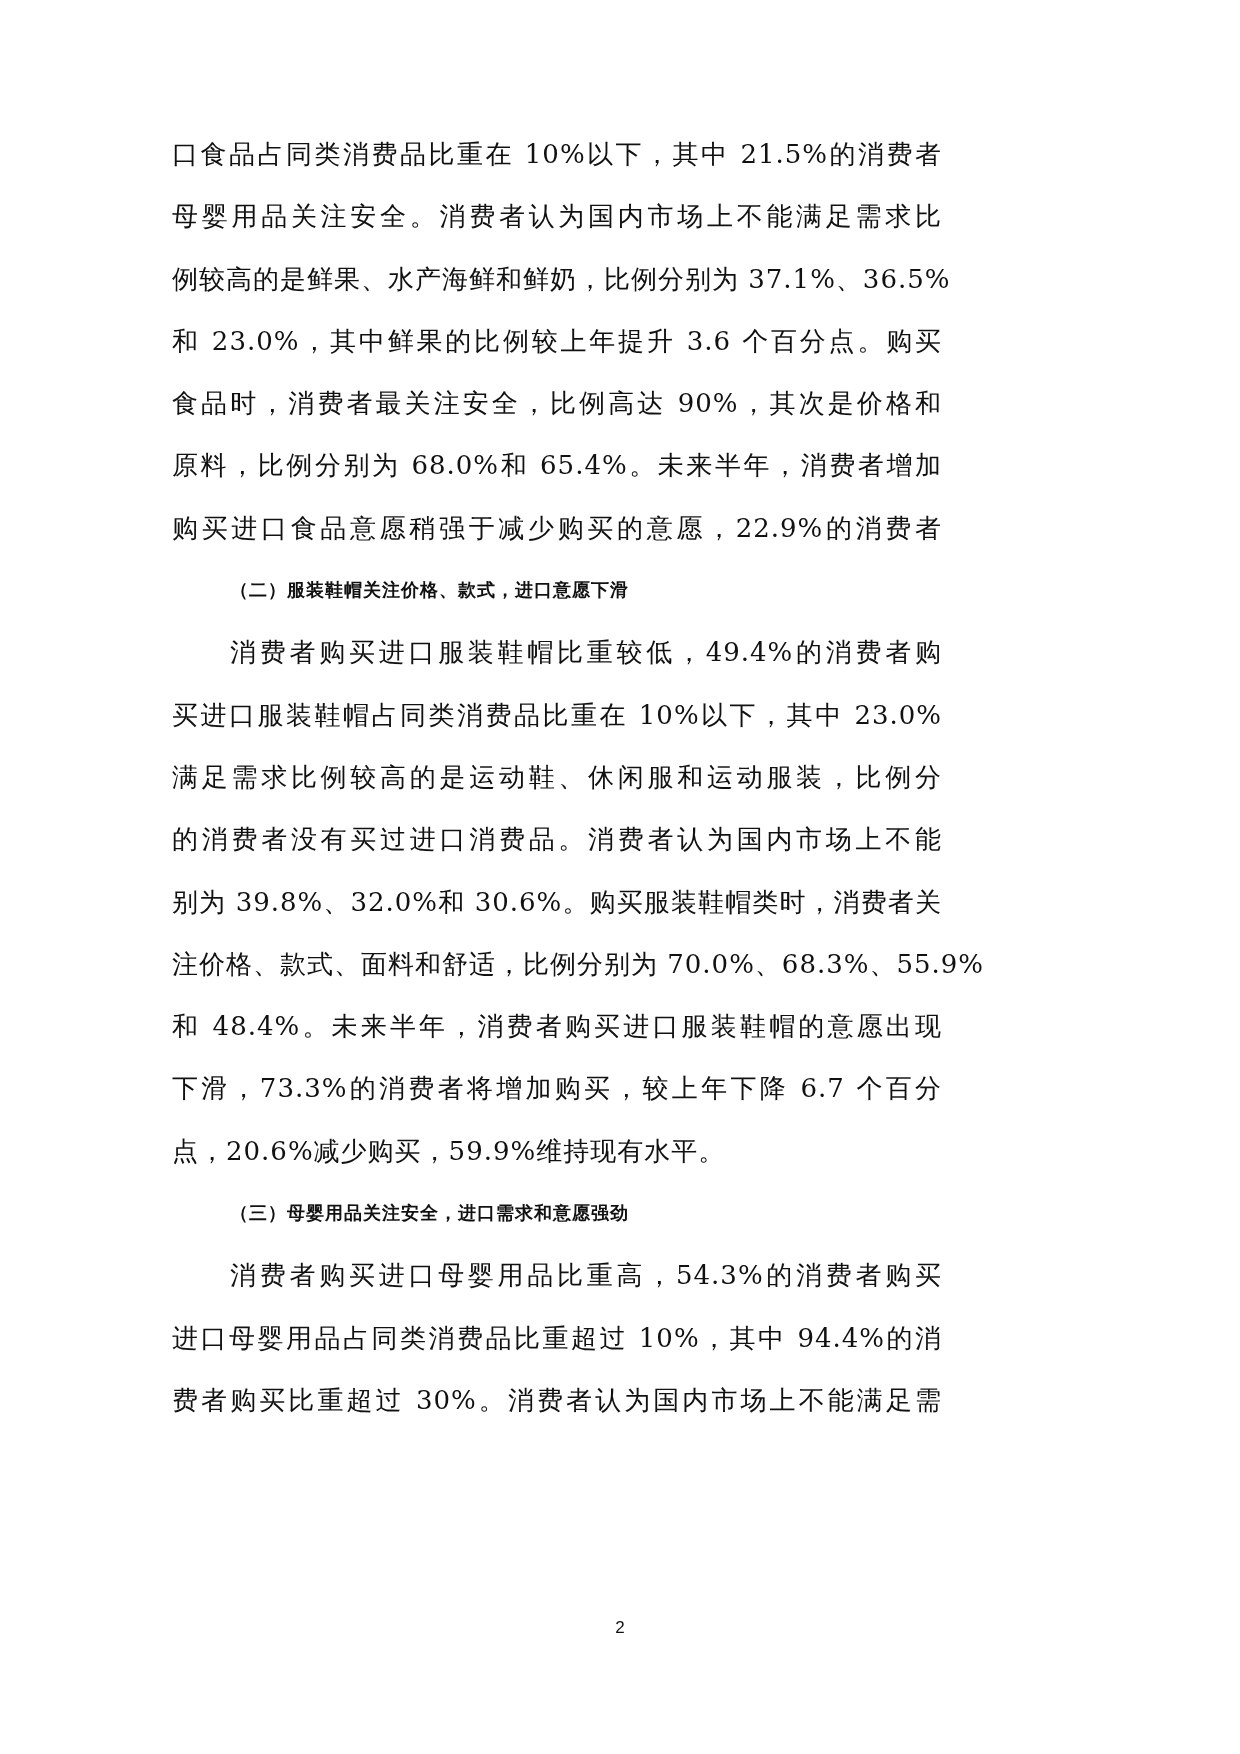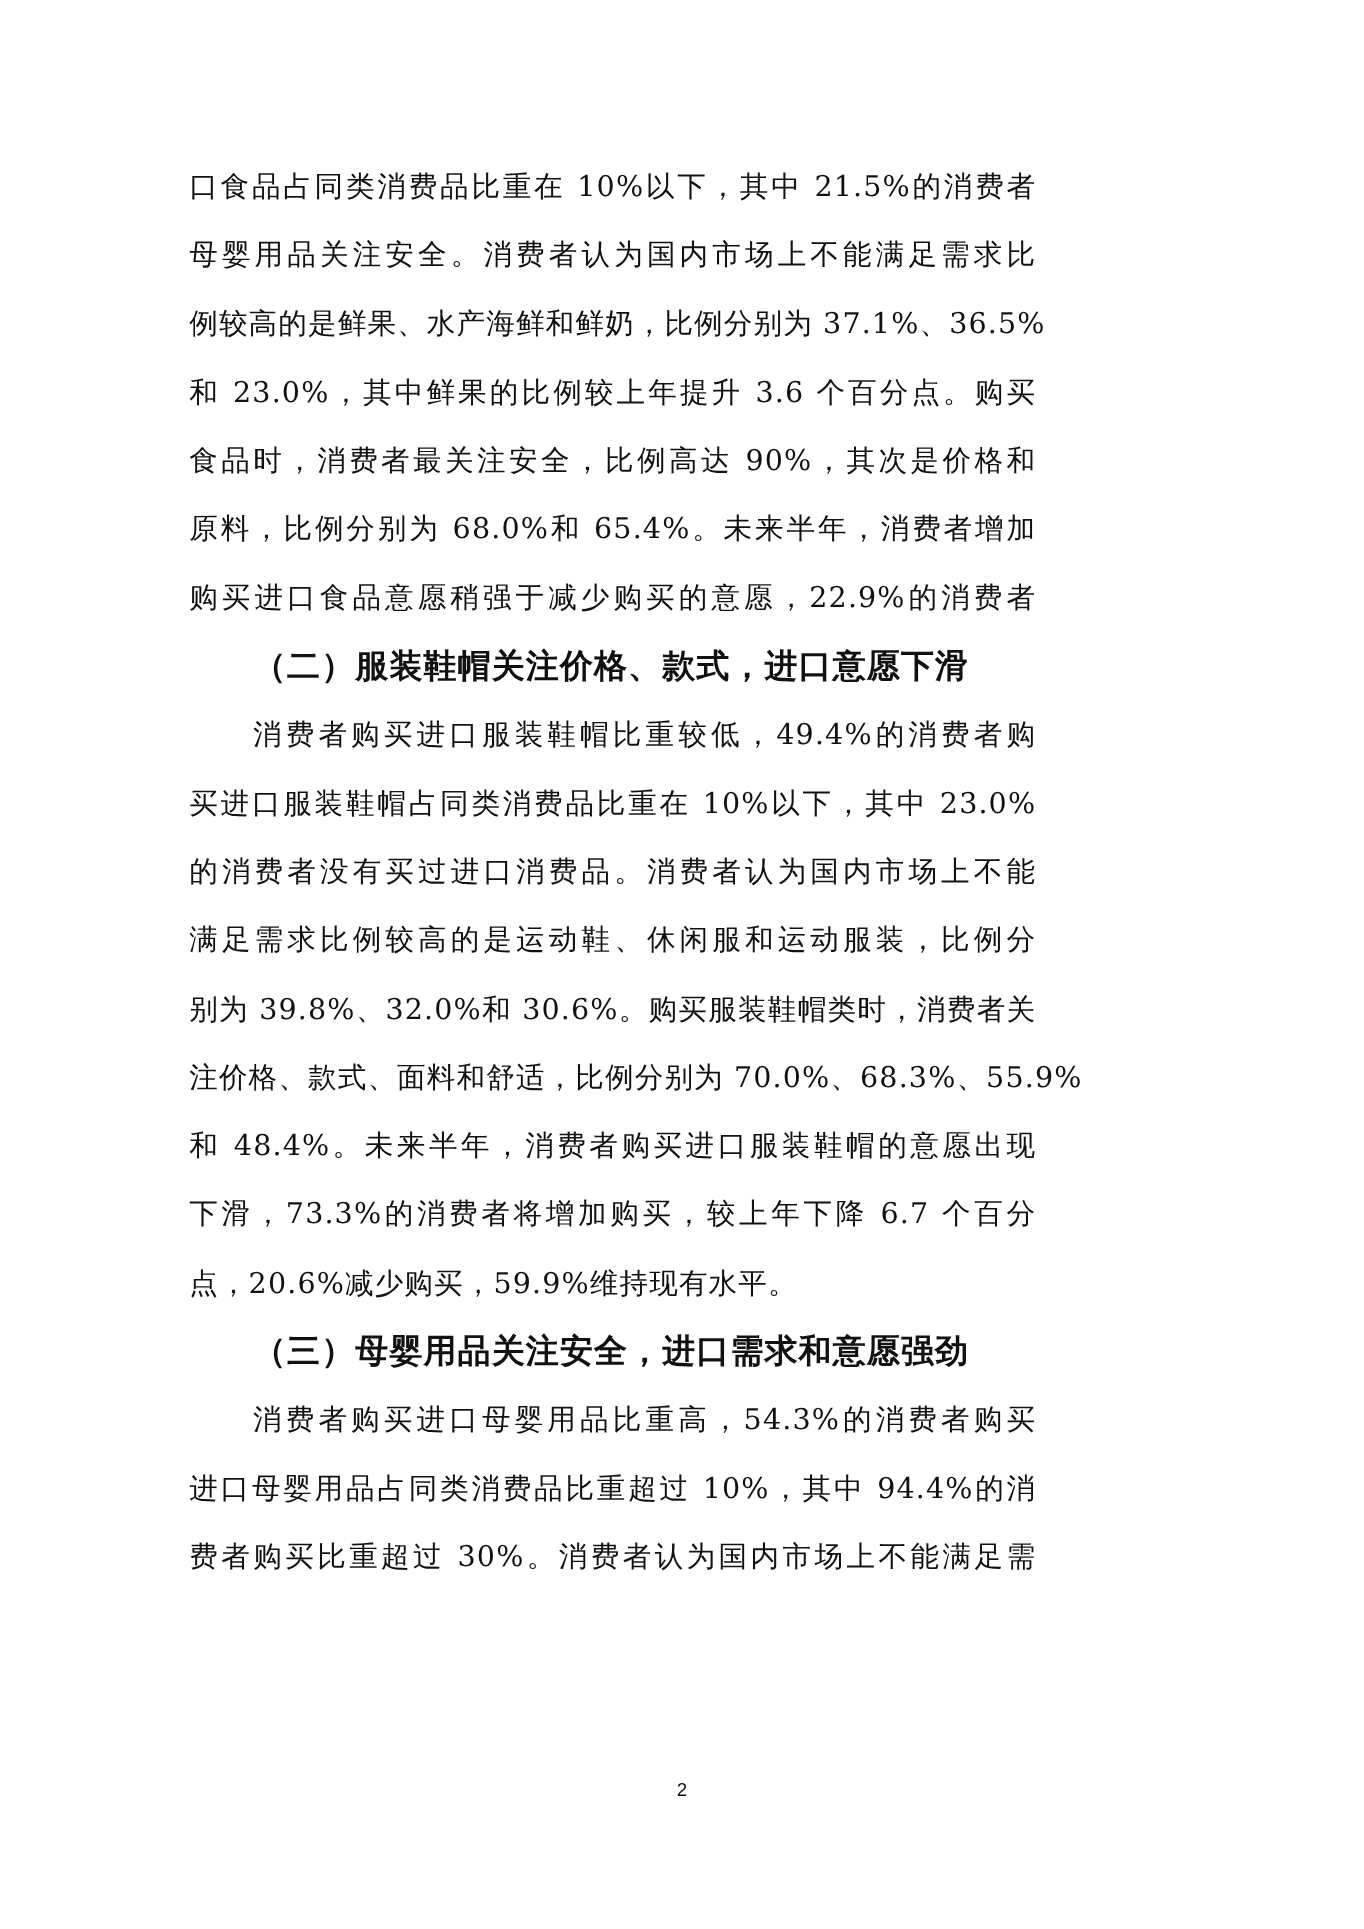--- a/index.html
+++ b/index.html
@@ -10,21 +10,21 @@
     body {
       width: 1240px;
       height: 1754px;
       position: relative;
       overflow: hidden;
       color: #111111;
     }
     .page {
       position: absolute;
       left: 172px;
-      top: 142px;
+      top: 126px;
       width: 770px;
     }
     .line {
       height: 62.3px;
       line-height: 56px;
       font-family: "DejaVu Serif", "Liberation Serif", serif;
       font-size: 26px;
       white-space: nowrap;
       text-align: justify;
       text-align-last: justify;
@@ -34,21 +34,21 @@
       text-align-last: left;
     }
     .line.indent {
       padding-left: 58px;
     }
     .heading {
       height: 62.3px;
       line-height: 56px;
       font-family: "DejaVu Sans", "Liberation Sans", sans-serif;
       font-weight: bold;
-      font-size: 30px;
+      font-size: 18px;
       white-space: nowrap;
       padding-left: 58px;
       letter-spacing: 1px;
     }
     .page-number {
       position: absolute;
       left: 0;
       width: 1240px;
       top: 1618px;
       text-align: center;
@@ -70,22 +70,22 @@
     <div class="line">食品时，消费者最关注安全，比例高达 90%，其次是价格和</div>
     <div class="line">原料，比例分别为 68.0%和 65.4%。未来半年，消费者增加</div>
     <div class="line">购买进口食品意愿稍强于减少购买的意愿，22.9%的消费者</div>
   </div>
 
   <div class="heading">（二）服装鞋帽关注价格、款式，进口意愿下滑</div>
 
   <div>
     <div class="line indent">消费者购买进口服装鞋帽比重较低，49.4%的消费者购</div>
     <div class="line">买进口服装鞋帽占同类消费品比重在 10%以下，其中 23.0%</div>
+    <div class="line">满足需求比例较高的是运动鞋、休闲服和运动服装，比例分</div>
     <div class="line">的消费者没有买过进口消费品。消费者认为国内市场上不能</div>
-    <div class="line">满足需求比例较高的是运动鞋、休闲服和运动服装，比例分</div>
     <div class="line">别为 39.8%、32.0%和 30.6%。购买服装鞋帽类时，消费者关</div>
     <div class="line">注价格、款式、面料和舒适，比例分别为 70.0%、68.3%、55.9%</div>
     <div class="line">和 48.4%。未来半年，消费者购买进口服装鞋帽的意愿出现</div>
     <div class="line">下滑，73.3%的消费者将增加购买，较上年下降 6.7 个百分</div>
     <div class="line last">点，20.6%减少购买，59.9%维持现有水平。</div>
   </div>
 
   <div class="heading">（三）母婴用品关注安全，进口需求和意愿强劲</div>
 
   <div>

